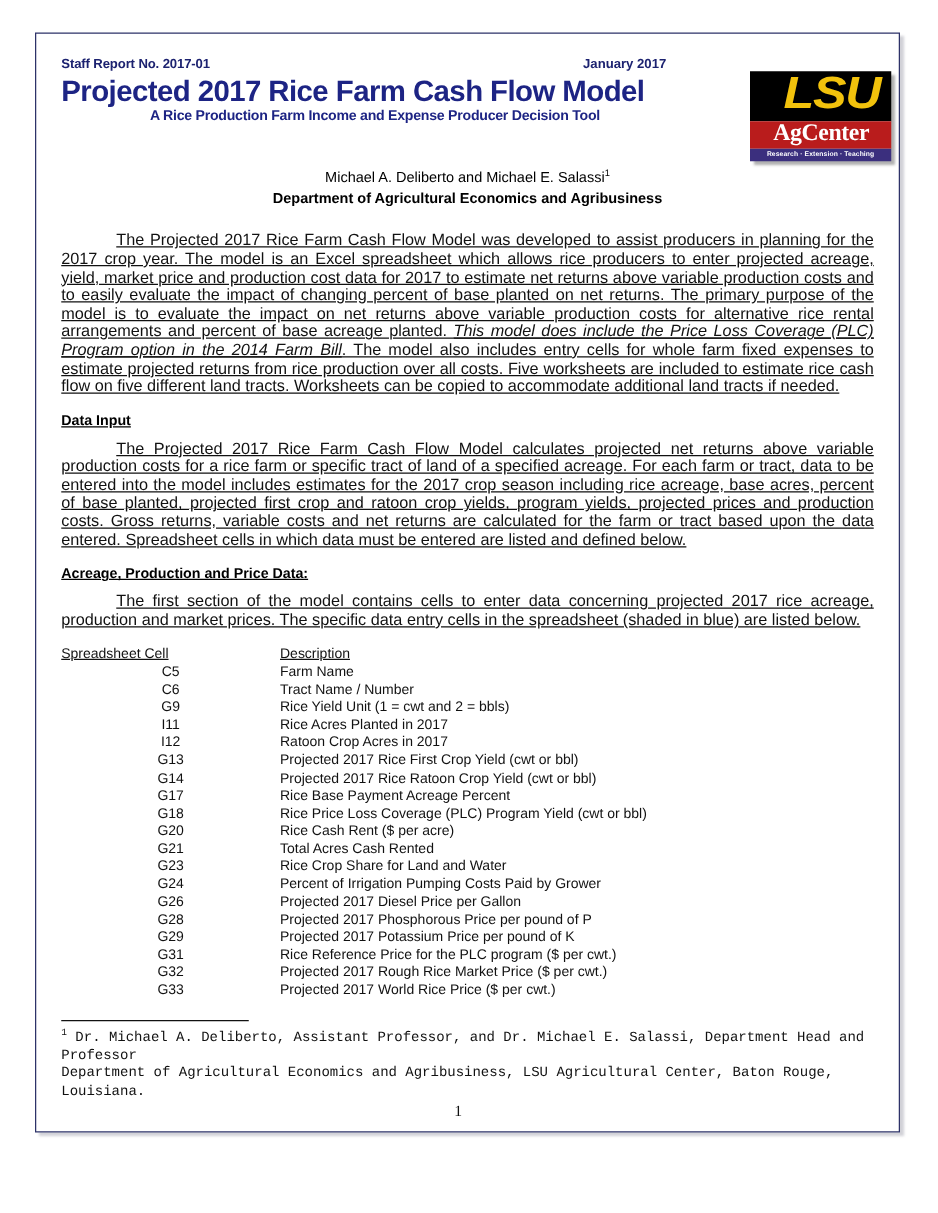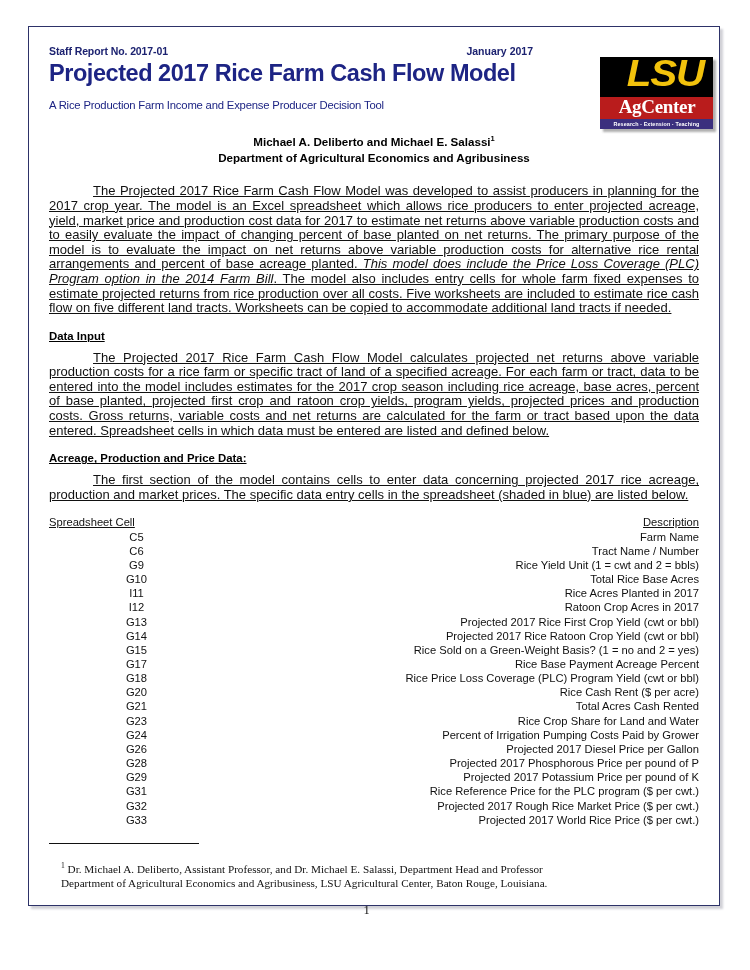--- a/index.html
+++ b/index.html
@@ -66,24 +66,25 @@
     width: 500px;
     font-size: 23.5px;
     font-weight: bold;
     color: #1d2484;
     letter-spacing: -0.45px;
     white-space: nowrap;
   }
   .subtitle {
     position: absolute;
     left: 0;
-    top: 56px;
+    top: 44px;
     width: 502px;
+    text-align: center;
     font-size: 11.3px;
-    font-weight: normal;
+    font-weight: bold;
     color: #1d2484;
     letter-spacing: -0.2px;
     white-space: nowrap;
   }
 
   
   .logo {
     position: absolute;
     left: 551px;
     top: 14px;
@@ -143,21 +144,21 @@
     text-align: center;
     line-height: 10px;
     letter-spacing: 0.1px;
   }
 
   
   .authors {
     margin-top: 2px;
     text-align: center;
     font-size: 11.6px;
-    font-weight: bold;
+    font-weight: normal;
     color: #000;
     line-height: 16.5px;
   }
   .authors sup { font-size: 7.5px; vertical-align: super; }
   .dept {
     text-align: center;
     font-size: 11.6px;
     font-weight: bold;
     color: #000;
     line-height: 16px;
@@ -202,43 +203,43 @@
     line-height: 14.15px;
     color: #111;
     padding: 0;
     vertical-align: top;
   }
   .col-cell {
     width: 175px;
     text-align: center;
   }
   .col-desc {
-    text-align: right;
+    text-align: left;
   }
   .th-cell {
     text-align: left !important;
     text-decoration: underline;
   }
   .th-desc {
     text-decoration: underline;
   }
 
   
   .fn-rule {
     width: 150px;
     height: 0;
     border-top: 1.4px solid #111;
     margin: 0;
   }
   .fnote {
-    font-family: Liberation Serif, serif;
+    font-family: Liberation Mono, monospace;
     font-size: 11.2px;
     line-height: 14.5px;
     color: #111;
-    margin: 12px;
+    margin: 0;
     padding-top: 3px;
   }
   .fnote sup { font-size: 7.6px; vertical-align: super; }
   .pageno {
     font-family: "Liberation Serif", serif;
     font-size: 12.5px;
     color: #111;
     text-align: center;
     width: 635px;
     margin-top: 1px;
@@ -304,42 +305,34 @@
           </tr>
         <tr>
             <td class="col-cell">C6</td>
             <td class="col-desc">Tract Name / Number</td>
           </tr>
         <tr>
             <td class="col-cell">G9</td>
             <td class="col-desc">Rice Yield Unit  (1 = cwt and 2 = bbls)</td>
           </tr>
         <tr>
-            <td class="col-cell">G10</td>
-            <td class="col-desc">Total Rice Base Acres</td>
-          </tr>
-        <tr>
             <td class="col-cell">I11</td>
             <td class="col-desc">Rice Acres Planted in 2017</td>
           </tr>
         <tr>
             <td class="col-cell">I12</td>
             <td class="col-desc">Ratoon Crop Acres in 2017</td>
           </tr>
         <tr>
             <td class="col-cell">G13</td>
             <td class="col-desc">Projected 2017 Rice First Crop Yield  (cwt or bbl)</td>
           </tr>
         <tr>
             <td class="col-cell">G14</td>
             <td class="col-desc">Projected 2017 Rice Ratoon Crop Yield  (cwt or bbl)</td>
-          </tr>
-        <tr>
-            <td class="col-cell">G15</td>
-            <td class="col-desc">Rice Sold on a Green-Weight Basis? (1 = no and 2 = yes)</td>
           </tr>
         <tr>
             <td class="col-cell">G17</td>
             <td class="col-desc">Rice Base Payment Acreage Percent</td>
           </tr>
         <tr>
             <td class="col-cell">G18</td>
             <td class="col-desc">Rice Price Loss Coverage (PLC) Program Yield (cwt or bbl)</td>
           </tr>
         <tr>

